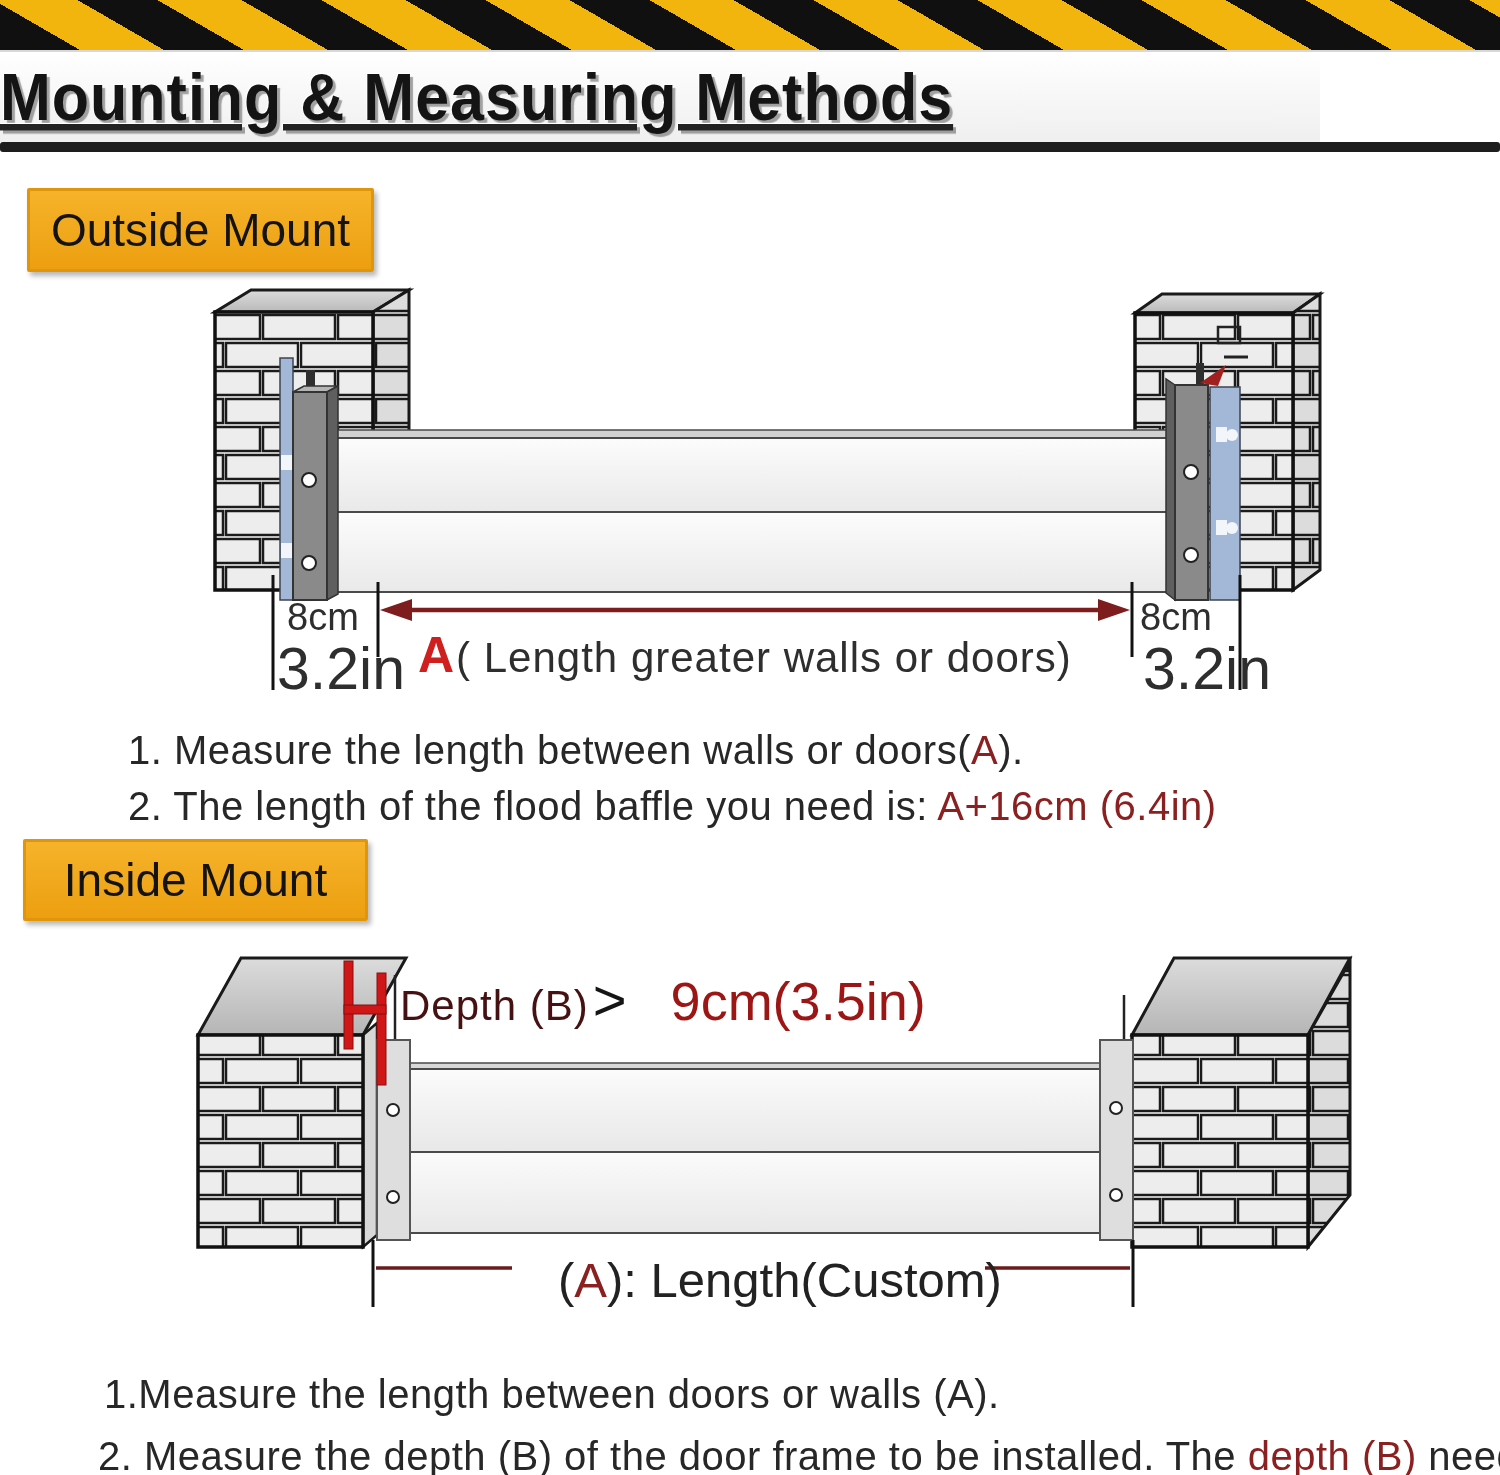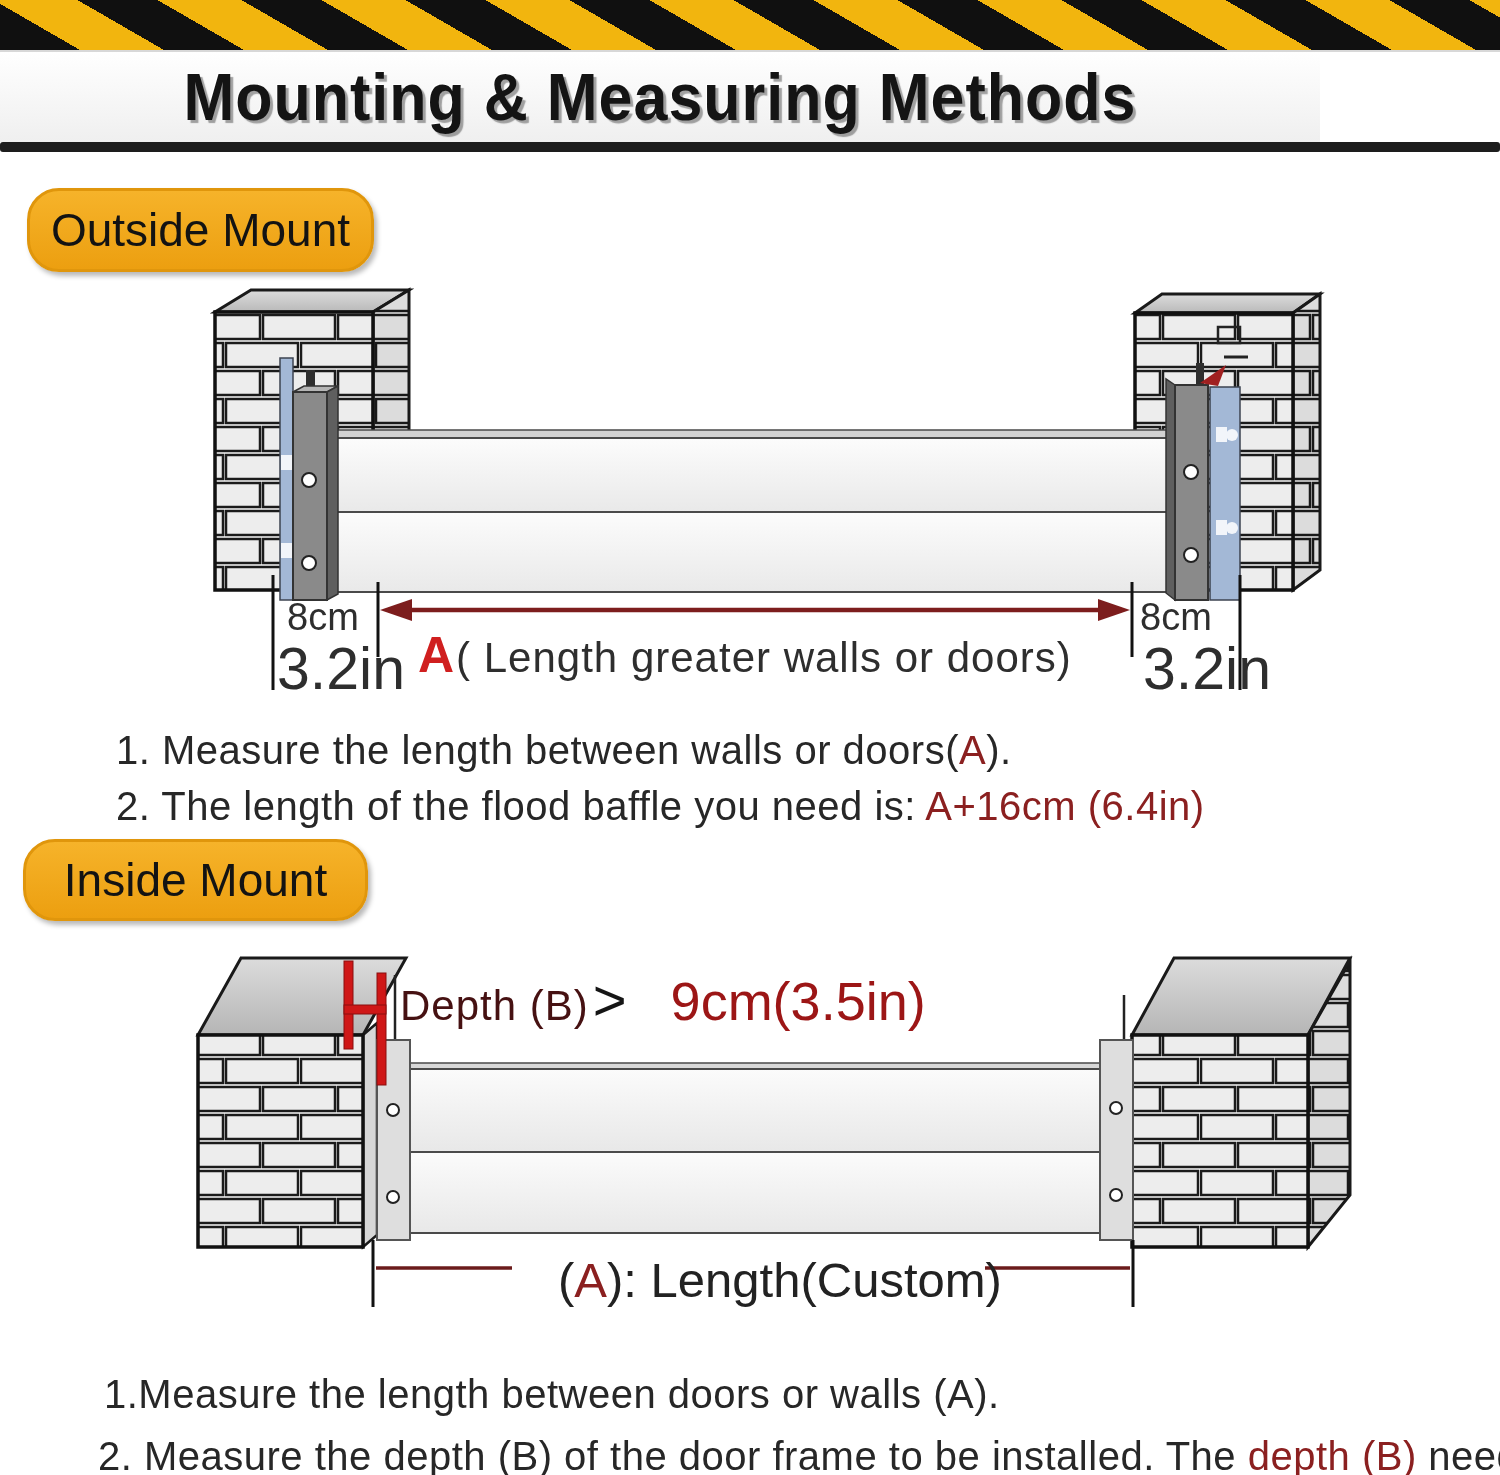--- a/index.html
+++ b/index.html
@@ -9,33 +9,33 @@
   }
   
   .hazard-tape{
     position:absolute;left:0;top:0;width:1500px;height:50px;
     background:repeating-linear-gradient(30deg,#101010 0 40px,#f2b50e 40px 82px);
     border-bottom:2px solid #d8d8d8;
   }
   .title-band{
     position:absolute;left:0;top:52px;width:1320px;height:90px;
     background:linear-gradient(#ffffff,#efefef);
-    display:flex;align-items:center;justify-content:center;
+    display:flex;align-items:center;justify-content:flex-start;text-decoration:underline;
   }
   .page-title{
     font-size:61px;font-weight:bold;letter-spacing:1px;color:#141414;
     text-shadow:3px 3px 1px rgba(90,90,90,.55), -1px -1px 0 #ffffff;
     transform:scaleY(1.08);
   }
   .title-rule{position:absolute;left:0;top:142px;width:1500px;height:10px;background:#1d1d1d;border-radius:3px;}
   
   .badge{
     position:absolute;display:flex;align-items:center;justify-content:center;
     background:linear-gradient(#f6b32a,#ec9f10);
-    border:3px solid #e0960c;border-radius:32px;
+    border:3px solid #e0960c;border-radius:2px;
     box-shadow:3px 4px 5px rgba(0,0,0,.28);
     font-size:46px;color:#131313;
   }
   .badge-outside{left:27px;top:188px;width:341px;height:78px;}
   .badge-inside{left:23px;top:839px;width:339px;height:76px;}
   
   .diagram{position:absolute;left:0;width:1500px;}
   #diagram1{top:285px;height:415px;}
   #diagram2{top:945px;height:390px;}
   
@@ -49,21 +49,21 @@
   .depth-label .d-pre{font-size:42px;color:#461112;letter-spacing:1px;}
   .depth-label .d-gt{font-size:58px;color:#151515;margin:0 4px;}
   .depth-label .d-val{font-size:54px;color:#9c1616;margin-left:40px;}
   
   .lencustom{position:absolute;display:flex;align-items:baseline;white-space:nowrap;font-size:49px;color:#222;}
   .lencustom .em-a2{color:#8b2020;}
   
   .steps{position:absolute;font-size:40px;color:#272727;letter-spacing:.5px;}
   .steps .line{white-space:nowrap;}
   .steps .em{color:#8b2020;}
-  #steps-outside{left:116px;top:722px;line-height:56px;}
+  #steps-outside{left:128px;top:722px;line-height:56px;}
   #steps-inside{left:70px;top:1340px;line-height:45px;width:1420px;}
   #steps-inside .l1{padding-left:34px;margin-bottom:17px;margin-top:32px;}
   #steps-inside .l2{padding-left:28px;}
   #steps-inside .l3{padding-left:4px;}
   svg{display:block;}
 </style>
 </head>
 <body>
 
 <div class="page">

